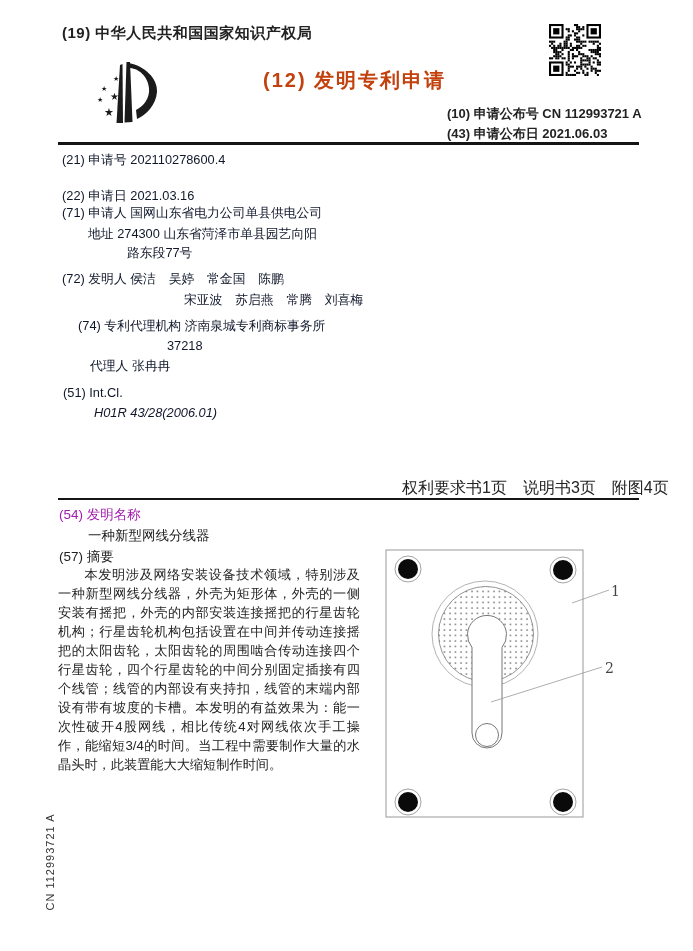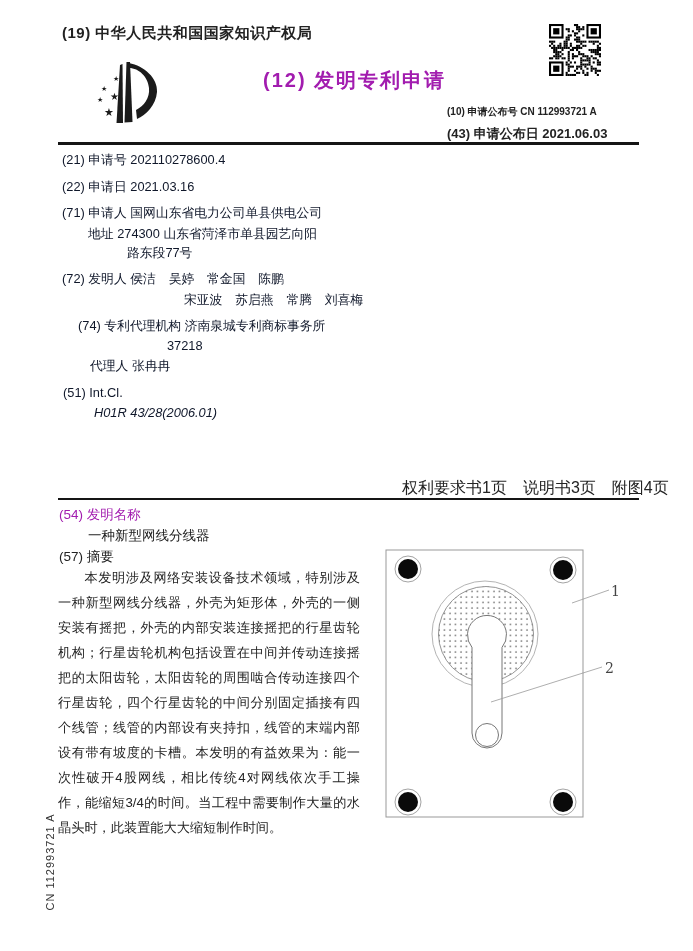--- a/index.html
+++ b/index.html
@@ -6,47 +6,47 @@
   body{
     width:693px;height:951px;background:#ffffff;position:relative;
     font-family:"Liberation Sans",sans-serif;color:#1e1e1e;overflow:hidden;
   }
   .abs{position:absolute;white-space:nowrap;}
   .rule{position:absolute;background:#151515;}
   #rule1{left:58px;top:142px;width:581px;height:2.5px;}
   #rule2{left:58px;top:498px;width:581px;height:1.5px;}
 
   .office{left:62px;top:24px;font-size:15px;letter-spacing:.5px;font-weight:bold;color:#222;}
-  .doctype{left:263px;top:67px;font-size:20px;font-weight:bold;letter-spacing:2px;color:#a21caf;text-align:center;}
-  .pubno{left:447px;top:105px;font-size:10px;font-weight:bold;color:#222;}
+  .doctype{left:263px;top:67px;font-size:20px;font-weight:bold;letter-spacing:2px;color:#c2410c;text-align:center;}
+  .pubno{left:447px;top:105px;font-size:13px;font-weight:bold;color:#222;}
   .pubdate{left:447px;top:125px;font-size:13px;font-weight:bold;color:#222;}
   .logo{left:96px;top:62px;width:64px;height:66px;}
   .qr{left:549px;top:24px;width:52px;height:52px;}
 
   .biblio{font-size:12.8px;color:#0f172a;}
   #b21{left:62px;top:152px;}
-  #b22{left:62px;top:179px;}
+  #b22{left:62px;top:188px;}
   #b71a{left:62px;top:205px;}
   #b71b{left:88px;top:226px;}
   #b71c{left:127px;top:245px;}
   #b72a{left:62px;top:271px;}
   #b72b{left:137px;top:292px;margin-left:47px;}
   #b74a{left:50px;top:318px;margin-left:28px;}
   #b74b{left:167px;top:338px;}
   #b74c{left:90px;top:358px;}
   #b51a{left:63px;top:385px;}
   #b51b{left:86px;top:405px;font-style:italic;margin-left:8px;}
 
   .pages{left:402px;top:478px;font-size:16px;color:#232323;}
   .s54l{left:59px;top:506px;font-size:13.5px;color:#a21caf;}
   .s54v{left:88px;top:527px;font-size:13.5px;color:#222;}
   .s57l{left:59px;top:548px;font-size:13.5px;color:#222;}
   .abstract{
     position:absolute;left:58px;top:565px;width:302px;
-    font-size:13.2px;line-height:25px;text-align:justify;text-indent:2em;color:#242424;
+    font-size:13.2px;line-height:19px;text-align:justify;text-indent:2em;color:#242424;
   }
   .sideno{
     left:50px;top:862px;transform:translate(-50%,-50%) rotate(-90deg);
     font-size:11px;letter-spacing:1px;color:#333;
   }
   .figure{left:360px;top:540px;width:285px;height:295px;}
   svg{display:block;}
 </style>
 </head>
 <body>

